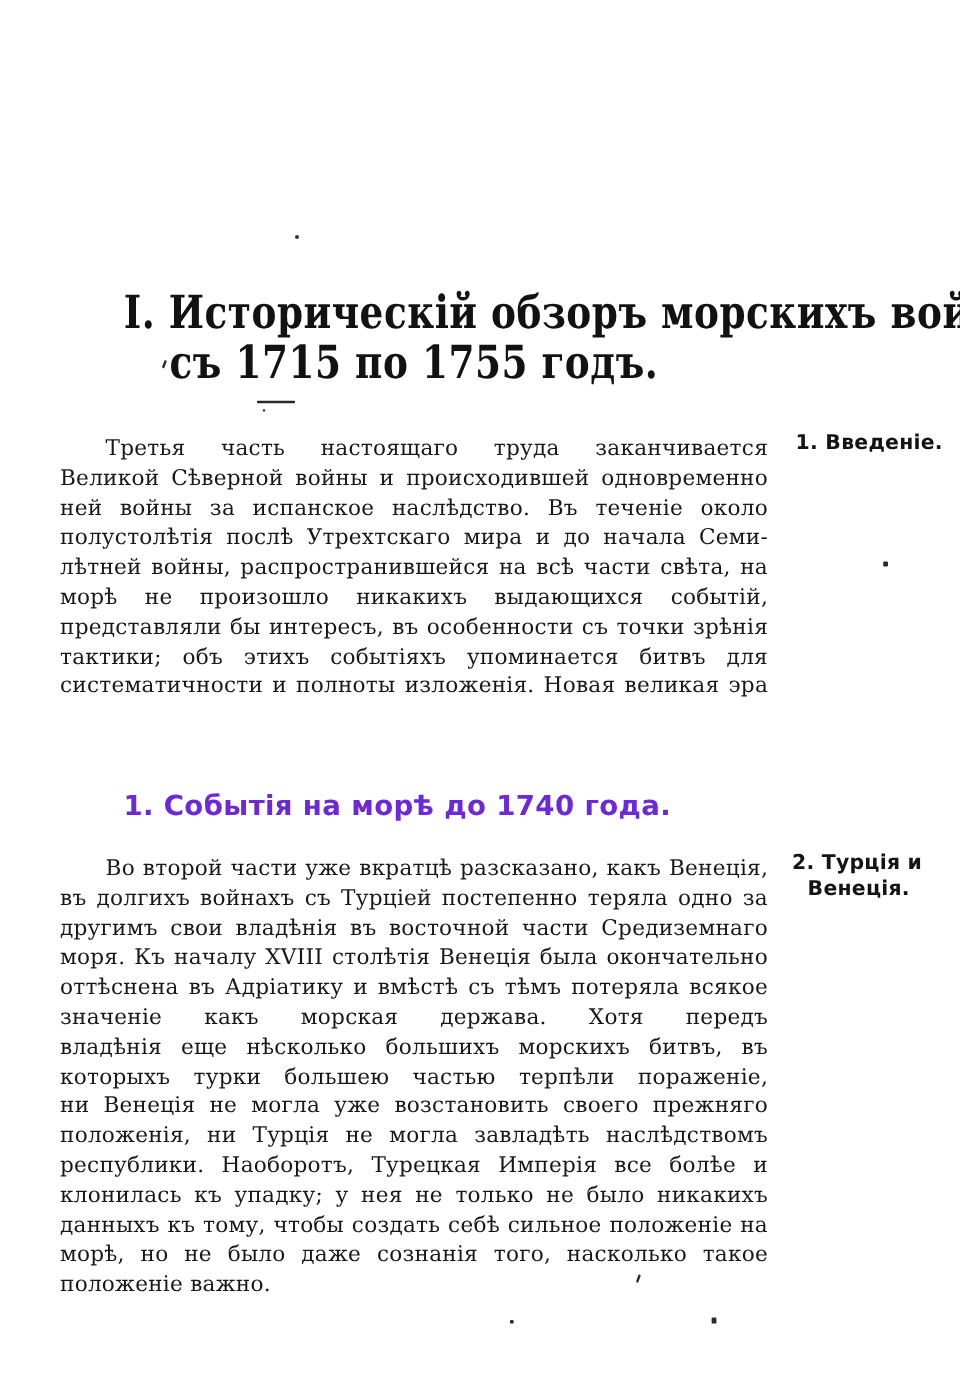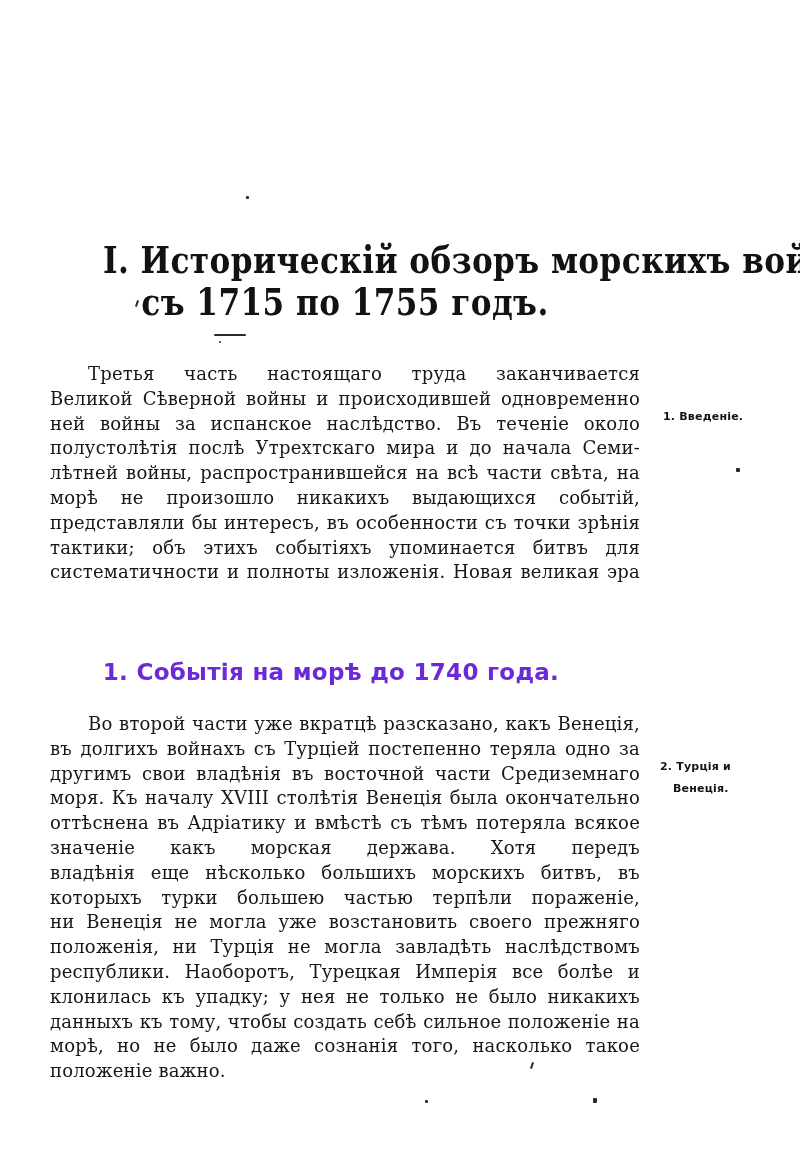--- a/index.html
+++ b/index.html
@@ -62,25 +62,24 @@
     color: #6d28d9;
     white-space: nowrap;
   }
 
   
   .margin-note {
     position: absolute;
     left: 663px; width: 132px;
     font-family: "DejaVu Sans", sans-serif;
     font-weight: bold;
-    font-size: 11px;
+    font-size: 17px;
     line-height: 22px;
     color: #141414;
     letter-spacing: 0.2px;
-    margin-top: 48px;
   }
   #margin-note-1 { top: 358px; }
   #margin-note-2 { top: 708px; left: 660px; }
   #margin-note-2 .mn-line2 { padding-left: 13px; }
 
   
   .artifact { position: absolute; background: #2a2a2a; border-radius: 1px; }
   .a-dot { width: 3px; height: 3px; }
   .a-dash { width: 32px; height: 2px; }
   .a-tick { width: 2px; height: 7px; transform: rotate(20deg); }

